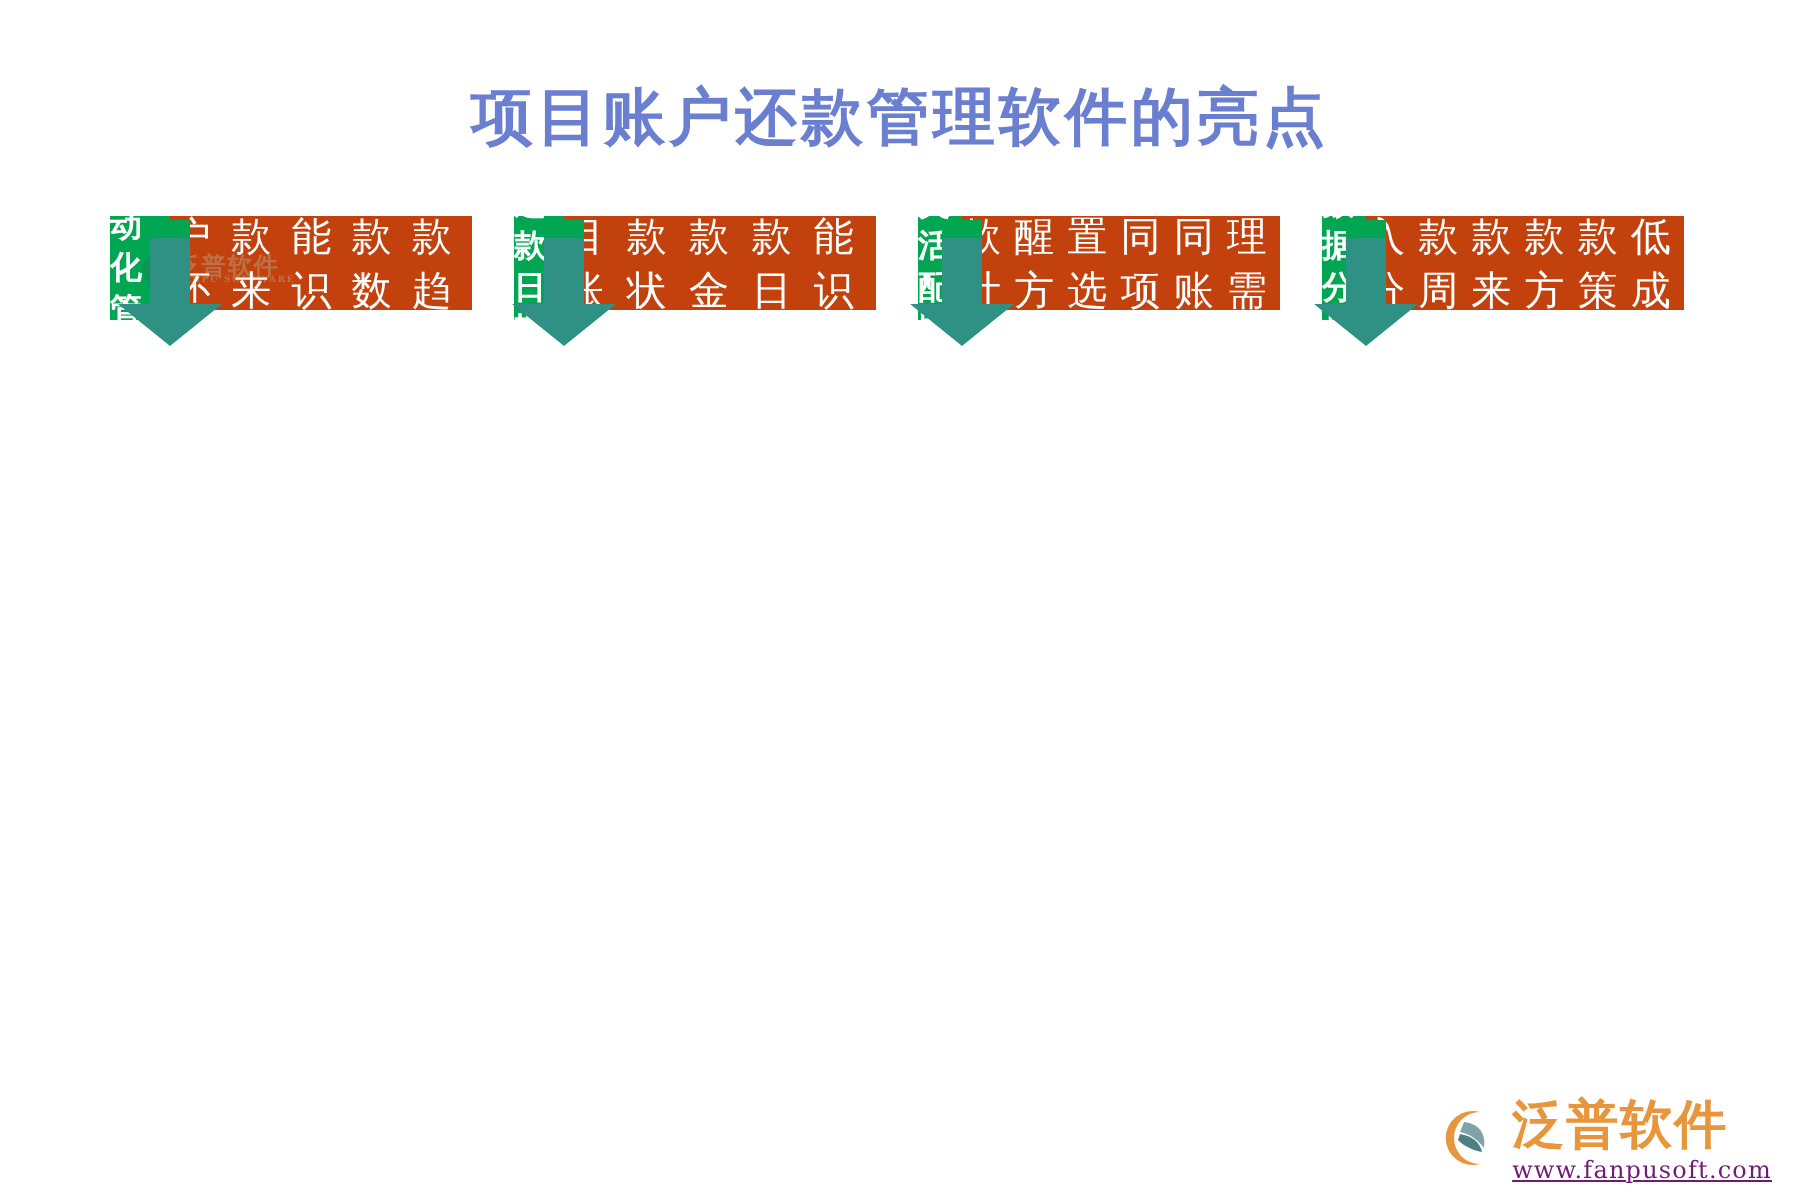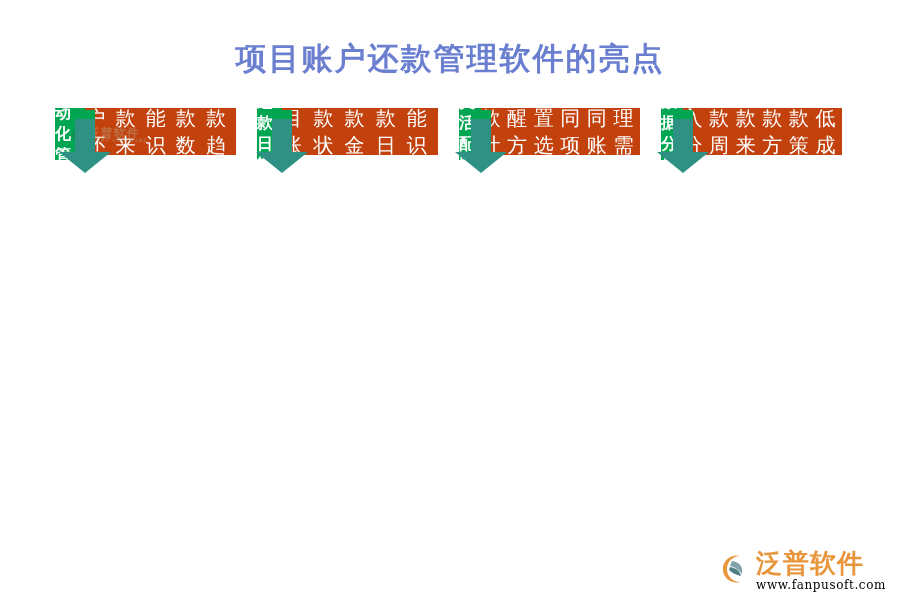--- a/index.html
+++ b/index.html
@@ -167,25 +167,26 @@
     font-size: 26px;
     font-weight: bold;
     color: #e8963c;
     line-height: 1.05;
     letter-spacing: 1px;
     white-space: nowrap;
     font-family: "DejaVu Serif", "Liberation Serif", serif;
   }
   .brand-url {
     font-size: 12px;
-    color: #000000;
+    color: #701a75;
     letter-spacing: 0.6px;
     white-space: nowrap;
     margin-top: 1px;
     font-family: "DejaVu Serif", "Liberation Serif", serif;
+    text-decoration: underline;
   }
 </style>
 </head>
 <body>
 
 <div class="canvas">
 
   <div class="title">项目账户还款管理软件的亮点</div>
 
   <div class="columns">

